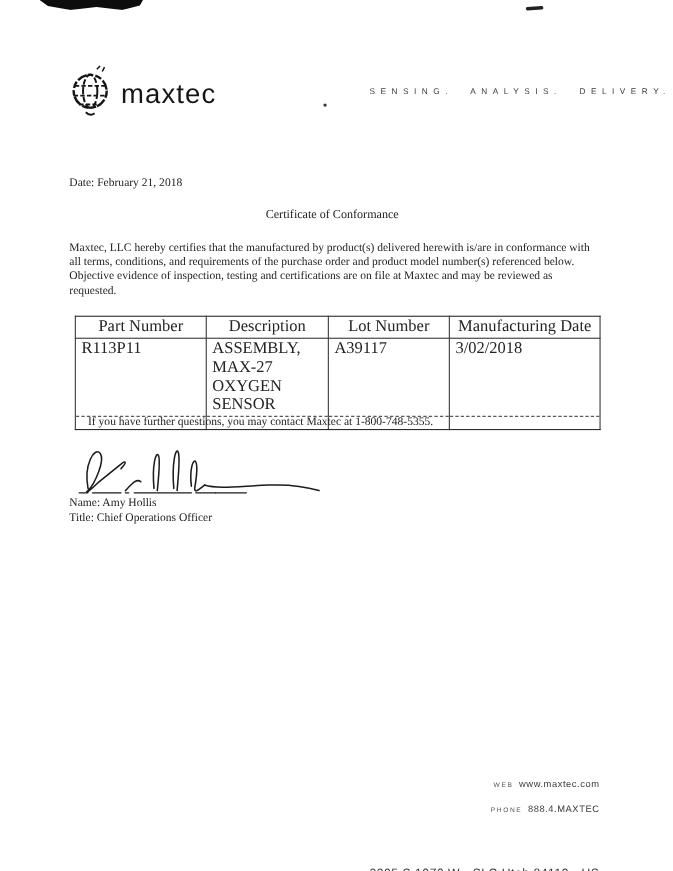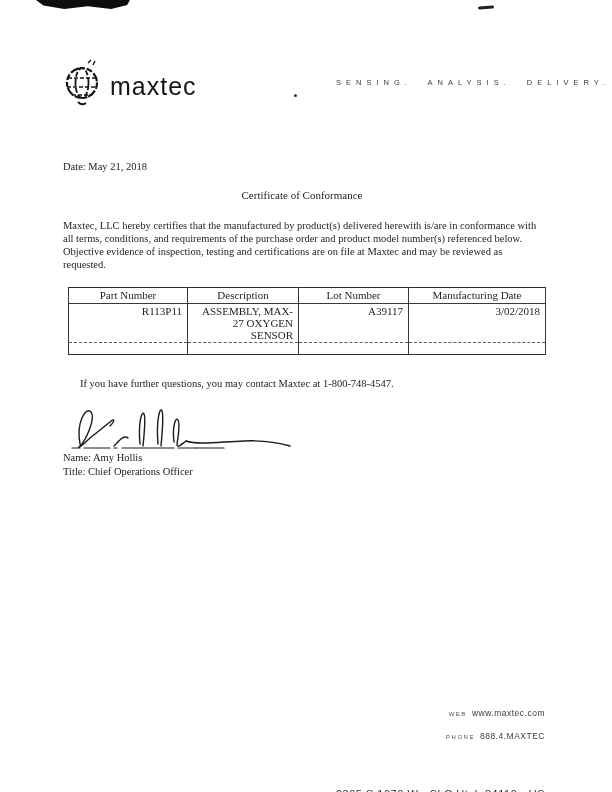--- a/index.html
+++ b/index.html
@@ -39,34 +39,34 @@
     position:absolute; left:0; top:189px; width:604px; text-align:center;
     font-size:11px; color:#1d1d1d;
   }
   .body-par {
     position:absolute; left:63px; top:219px; width:481px;
     font-size:10.5px; line-height:13px; text-align:left; color:#242424;
   }
   
   .coc-table {
     position:absolute; left:68px; top:287px; width:477px;
-    border-collapse:collapse; font-size:11px; color:#242424;
+    border-collapse:collapse; font-size:15px; color:#242424;
     table-layout:fixed;
   }
   .coc-table th, .coc-table td {
     border-left:1px solid #3a3a3a; border-right:1px solid #3a3a3a;
     padding:1px 5px; vertical-align:top; font-weight:normal;
     overflow:hidden;
   }
   .coc-table thead th {
     border-top:1.5px solid #2c2c2c; border-bottom:1px solid #3a3a3a;
     text-align:center; height:13px;
   }
   .coc-table tbody td { border-top:1px dashed #5a5a5a; }
-  .coc-table tbody tr:first-child td { border-top:none;text-align:right; }
+  .coc-table tbody tr:first-child td { border-top:none; }
   .coc-table tbody tr.empty-row td { height:9px; border-bottom:1.5px solid #2c2c2c; }
   .col-part { width:119px; } .col-desc { width:111px; }
   .col-lot { width:110px; } .col-date { width:137px; }
   .contact-line { position:absolute; left:80px; top:378px; font-size:10.5px; }
   
   .signature { position:absolute; left:58px; top:402px; }
   .sig-name  { position:absolute; left:63px; top:452px; font-size:10.5px; }
   .sig-title { position:absolute; left:63px; top:466px; font-size:10.5px; }
   
   .footer {
@@ -96,21 +96,21 @@
           <path d="M8,21 H36 M7,30 H37 M12,38 H32" stroke-width="1.6" stroke-dasharray="4 2"></path>
           <path d="M28,6 l3,-3 M33,8 l2,-4" stroke-width="1.4"></path>
           <path d="M18,45 q4,4 8,1" stroke-width="1.8"></path>
         </g>
       </svg>
     </span>
     <span class="logo-text">maxtec</span>
   </div>
   <div class="tagline">SENSING. ANALYSIS. DELIVERY.</div>
 
-  <div class="date-line">Date: May 21, 2018</div>
+  <div class="date-line">Date: February 21, 2018</div>
   <div class="doc-title">Certificate of Conformance</div>
   <div class="body-par">Maxtec, LLC hereby certifies that the manufactured by product(s) delivered herewith is/are in conformance with all terms, conditions, and requirements of the purchase order and product model number(s) referenced below. Objective evidence of inspection, testing and certifications are on file at Maxtec and may be reviewed as requested.</div>
 
   <table class="coc-table">
     <colgroup>
       <col class="col-part">
         <col class="col-desc">
         <col class="col-lot">
         <col class="col-date">
     </colgroup>
@@ -131,21 +131,21 @@
       </tr>
       <tr class="empty-row">
         <td></td>
         <td></td>
         <td></td>
         <td></td>
       </tr>
     </tbody>
   </table>
 
-  <div class="contact-line">If you have further questions, you may contact Maxtec at 1-800-748-4547.</div>
+  <div class="contact-line">If you have further questions, you may contact Maxtec at 1-800-748-5355.</div>
 
   <div class="signature">
     <svg width="250" height="55" viewBox="0 0 250 55">
       <g fill="none" stroke="#1c1c1c" stroke-width="1.4" stroke-linecap="round">
         <path d="M22,42 C18,20 28,4 33,10 C38,16 28,38 22,44 C18,48 24,44 32,36 L52,20 C56,16 58,18 52,24"></path>
         <path d="M56,44 C60,40 66,32 70,36"></path>
         <path d="M82,42 C80,20 84,8 86,12 C88,16 86,34 85,44"></path>
         <path d="M100,42 C98,18 102,4 104,9 C106,14 104,32 103,44"></path>
         <path d="M116,40 C114,24 118,14 120,18 C122,22 120,36 119,42 C119,47 124,42 128,39"></path>
         <path d="M128,39 C140,43 160,40 186,39 C208,38 222,41 232,44"></path>

